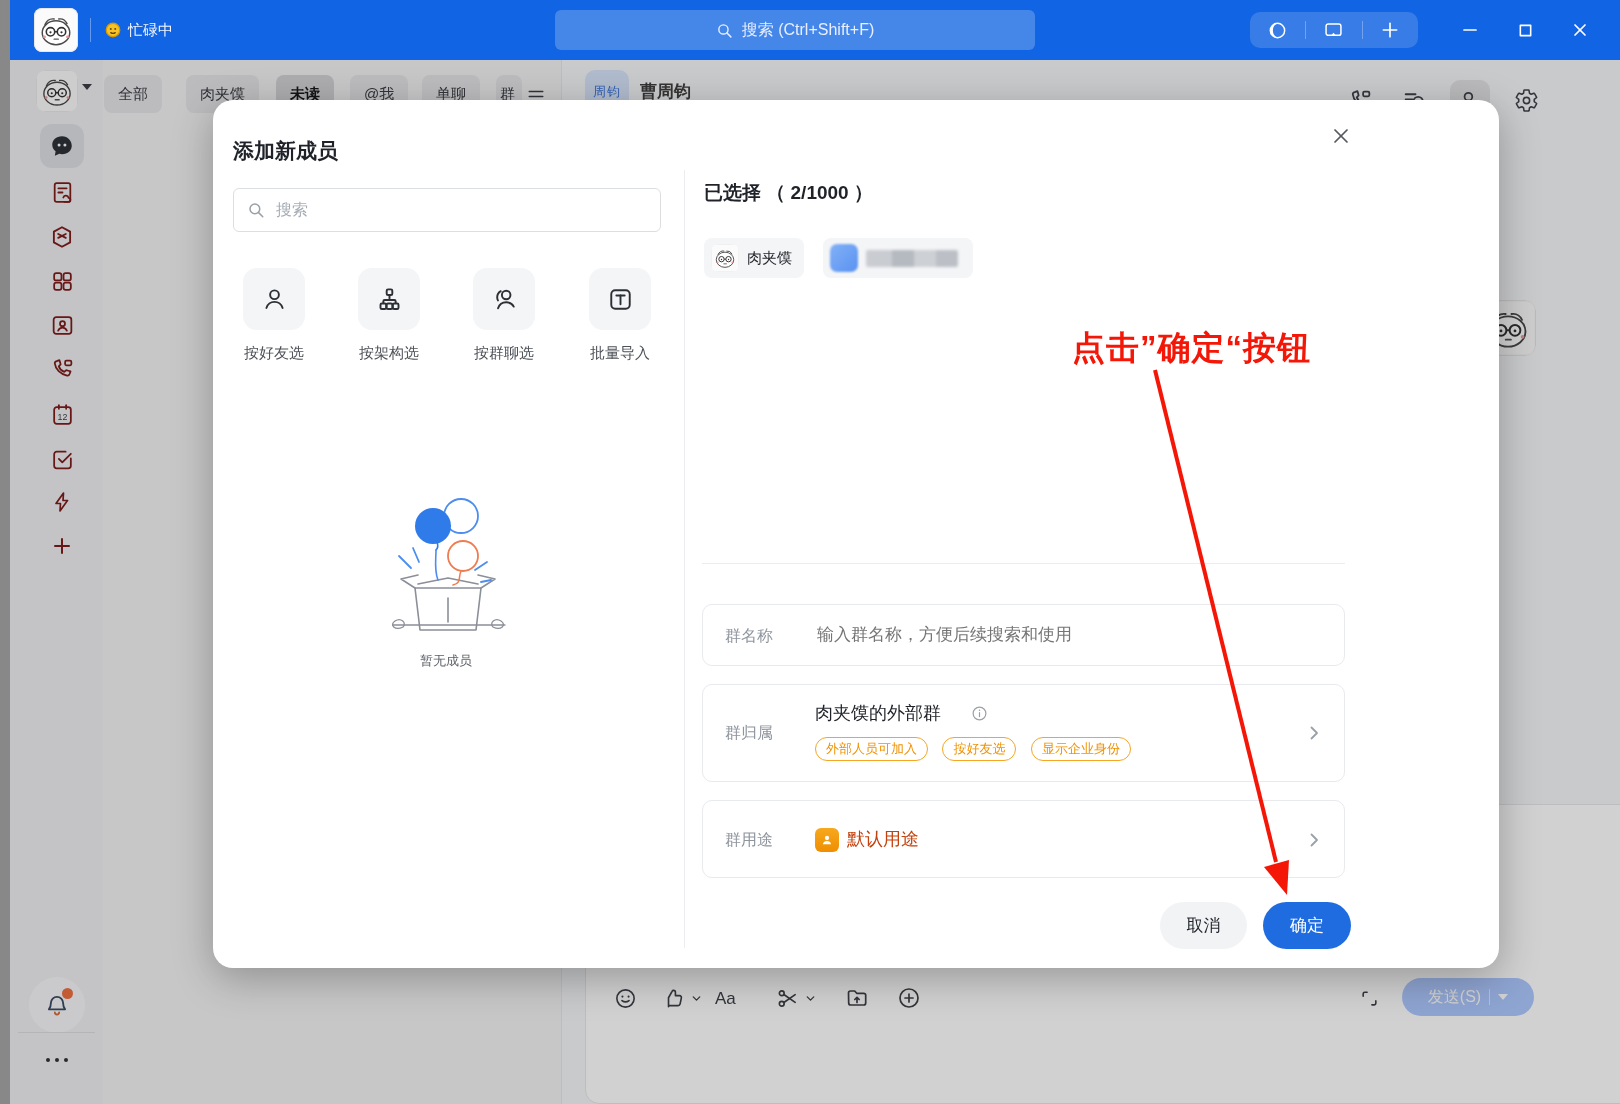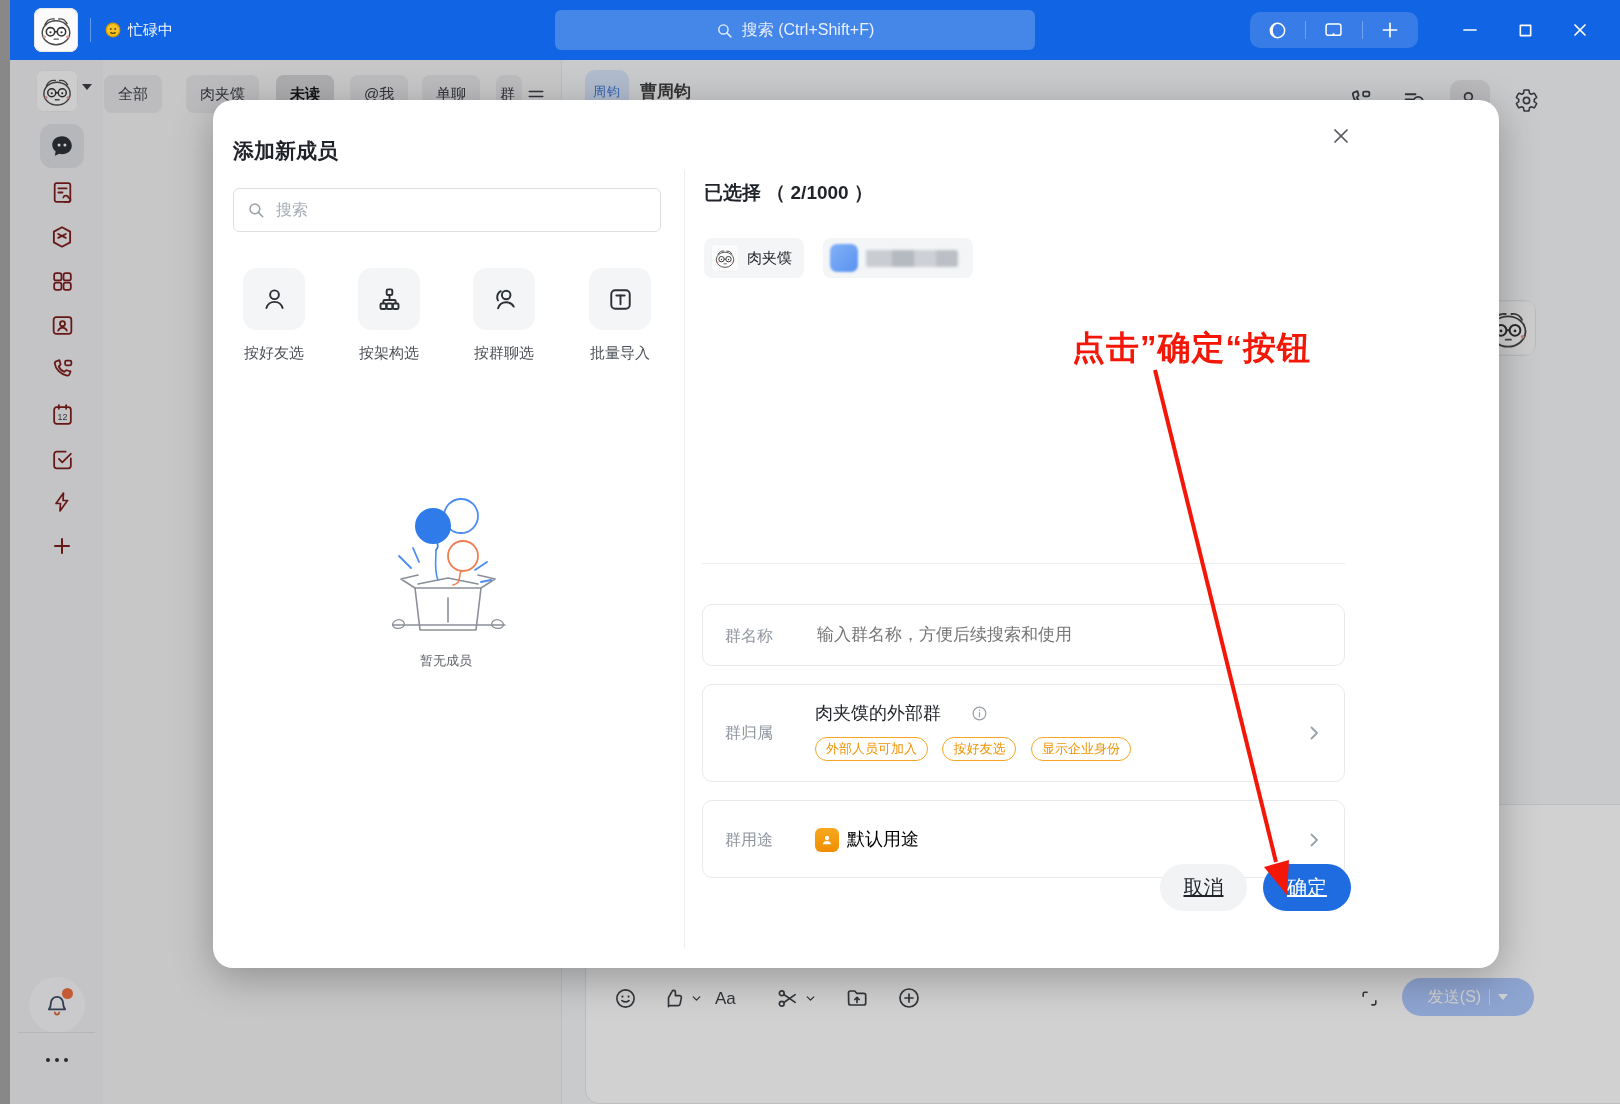--- a/index.html
+++ b/index.html
@@ -68,21 +68,21 @@
   .m-selected{position:absolute;left:491px;top:80px;font-size:19px;font-weight:600;color:#1f2329;}
   .chip{position:absolute;top:138px;height:40px;background:#f4f5f7;border-radius:8px;display:flex;align-items:center;gap:8px;padding:0 12px 0 7px;font-size:15px;color:#26282d;}
   .chip .cavatar{width:28px;height:28px;border-radius:7px;overflow:hidden;background:#fff;}
   .chip .bavatar{width:28px;height:28px;border-radius:7px;background:linear-gradient(135deg,#82b1f8,#5a92f0);filter:blur(1.2px);}
   .chip .blurname{width:92px;height:17px;border-radius:2px;background:linear-gradient(90deg,#c9ccd1 0 28%,#b5b9c0 28% 52%,#cdd0d4 52% 76%,#bcc0c6 76%);filter:blur(1.6px);}
   .m-hdiv{position:absolute;left:489px;top:463px;width:643px;height:1px;background:#ededef;}
   .frow{position:absolute;left:489px;width:643px;border:1px solid #e8eaed;border-radius:10px;}
   .frow .lbl{position:absolute;left:22px;font-size:16px;color:#8f959e;}
   .chev{position:absolute;color:#9aa0a8;}
   .tagpill{display:inline-flex;align-items:center;border:1px solid #f5a623;color:#f09200;font-size:13px;border-radius:999px;padding:2px 10px;margin-right:10px;}
-  .btn{position:absolute;top:764px;height:47px;border-radius:24px;display:flex;align-items:center;justify-content:center;font-size:20px;text-decoration:underline;}
+  .btn{position:absolute;top:802px;height:47px;border-radius:24px;display:flex;align-items:center;justify-content:center;font-size:17px;}
   .btn.cancel{left:947px;width:87px;background:#f2f3f5;color:#1f2329;}
   .btn.confirm{left:1050px;width:88px;background:#1f6ce0;color:#fff;}
   .purpose-ic{width:24px;height:24px;border-radius:6px;background:linear-gradient(#f7a81f,#f08e00);display:flex;align-items:center;justify-content:center;}
 
   
   .annot-text{position:absolute;left:1062px;top:326px;z-index:20;font-size:33px;font-weight:bold;color:#f41708;letter-spacing:1px;white-space:nowrap;}
   .annot-arrow{position:absolute;left:0;top:0;z-index:20;pointer-events:none;}
 </style>
 </head>
 <body>
@@ -518,21 +518,21 @@
     </div>
 
     <div class="frow" style="top:700px;height:78px">
       <span class="lbl" style="top:29px">群用途</span>
       <span class="purpose-ic abs" style="left:112px;top:27px">
         <svg width="16" height="16" viewBox="0 0 24 24">
             <circle cx="12" cy="9" r="3.2" fill="#fff"></circle>
             <path d="M5.8 18.5c.8-3.2 3-4.9 6.2-4.9s5.4 1.7 6.2 4.9z" fill="#fff"></path>
           </svg>
       </span>
-      <span class="abs" style="left:144px;top:26px;font-size:18px;color:#000000">默认用途</span>
+      <span class="abs" style="left:144px;top:26px;font-size:18px;color:#c2410c">默认用途</span>
       <svg class="ic chev" style="left:603px;top:31px" width="16" height="16" viewBox="0 0 16 16">
           <path d="M5.5 2.5L11 8l-5.5 5.5" stroke-width="1.8"></path>
         </svg>
     </div>
 
     <div class="btn cancel">取消</div>
     <div class="btn confirm">确定</div>
   </section>
 
   <div class="annot-text">点击”确定“按钮</div>

